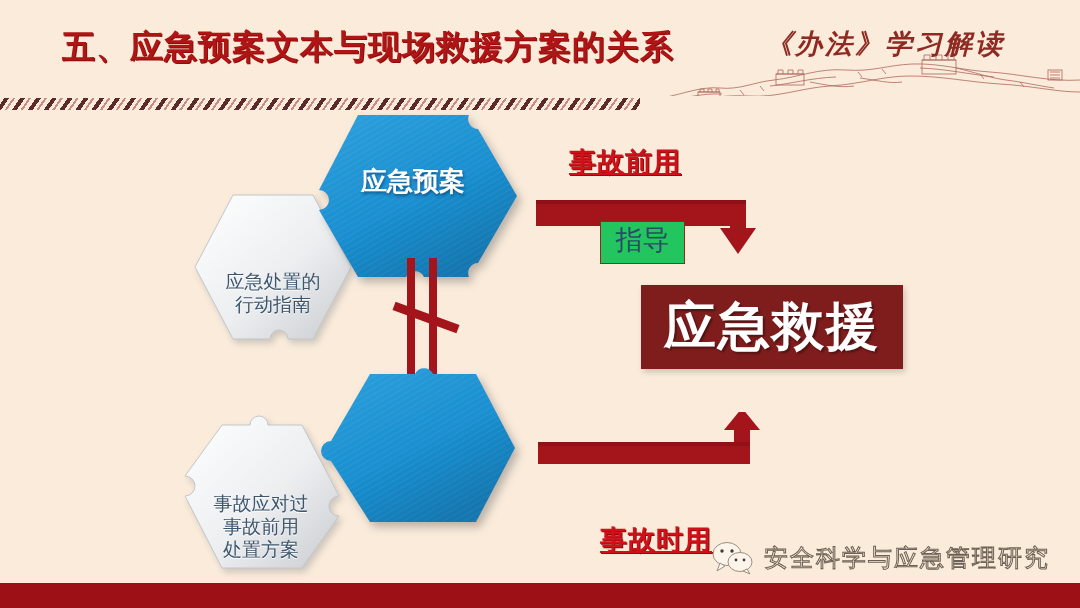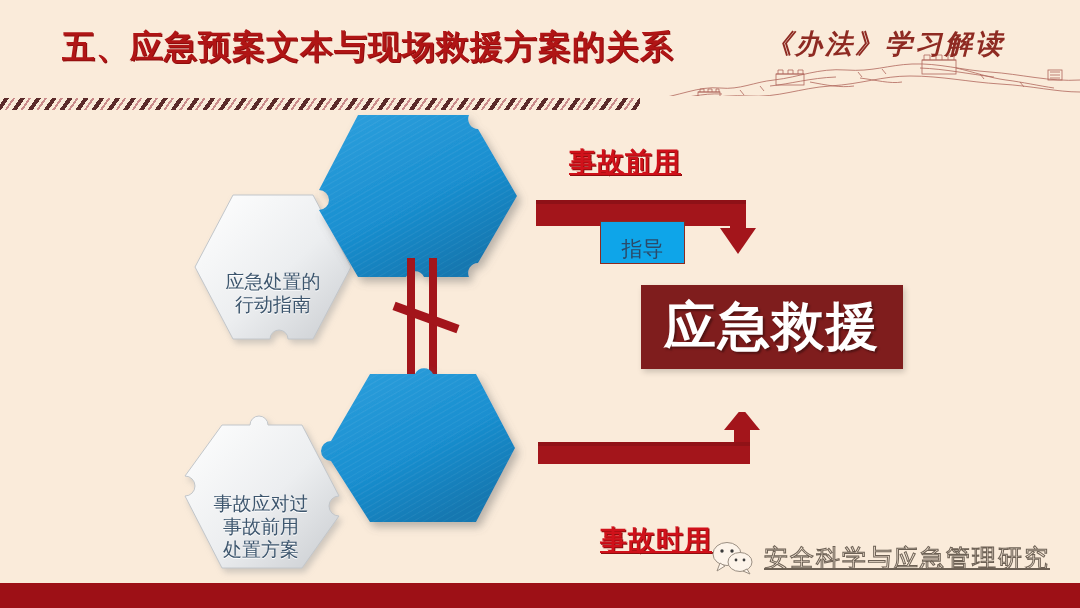--- a/index.html
+++ b/index.html
@@ -104,39 +104,38 @@
     color:#fdf0c9;white-space:nowrap;
   }
 
   
   .arrow{position:absolute;}
 
   
   .tagbox{
     position:absolute;
     border:1px solid #8d2b20;
-    background:#0ea5e9;
+    background:#22c55e;
     color:#2b4a69;
-    font-size:21px;
-    display:flex;align-items:flex-end;justify-content:center;
+    font-size:27px;
+    display:flex;align-items:flex-start;justify-content:center;
   }
   .tag-top{left:600px;top:221px;width:83px;height:41px;}
   .tag-bottom{left:603px;top:456px;width:83px;height:41px;}
 
   
   .wm{
     position:absolute;left:712px;top:541px;
     display:flex;align-items:center;gap:10px;
   }
   .wm-text{
     font-size:24px;letter-spacing:2px;
     color:transparent;
     -webkit-text-stroke:1px #6d6155;
     white-space:nowrap;
-    text-decoration:underline;
   }
 </style>
 </head>
 <body>
 
 <div id="slide">
 
   <div class="title">五、应急预案文本与现场救援方案的关系</div>
 
   <svg class="wall" viewBox="0 0 430 55" preserveAspectRatio="none">
@@ -198,20 +197,23 @@
         </pattern>
         <filter id="sh2" x="-30%" y="-30%" width="170%" height="170%">
           <feDropShadow dx="4" dy="5" stdDeviation="4" flood-color="#6a6a6a" flood-opacity="0.45"></feDropShadow>
         </filter>
       </defs>
       <g filter="url(#sh2)">
         <path fill="url(#bg1)" d="M55 3 H166 a10 10 0 0 0 9 14 L214 84 L175 151 a10 10 0 0 0 -9 14 H121 a10 10 0 0 0 -18 0 H55 L16 98 a10 10 0 0 0 0 -20 Z"></path>
         <path fill="url(#hatch1)" d="M55 3 H166 a10 10 0 0 0 9 14 L214 84 L175 151 a10 10 0 0 0 -9 14 H121 a10 10 0 0 0 -18 0 H55 L16 98 a10 10 0 0 0 0 -20 Z"></path>
       </g>
     </svg>
+    <div class="hexlabel" style="top:54px;">
+      <div>应急预案</div>
+    </div>
   </div>
 
   <div class="neq">
     <div class="bar b1"></div>
     <div class="bar b2"></div>
     <div class="slash"></div>
   </div>
 
   <div class="hex hex-blue" style="left:318px;top:368px;width:206px;height:160px;">
     <svg viewBox="0 0 206 160" width="206" height="160">

